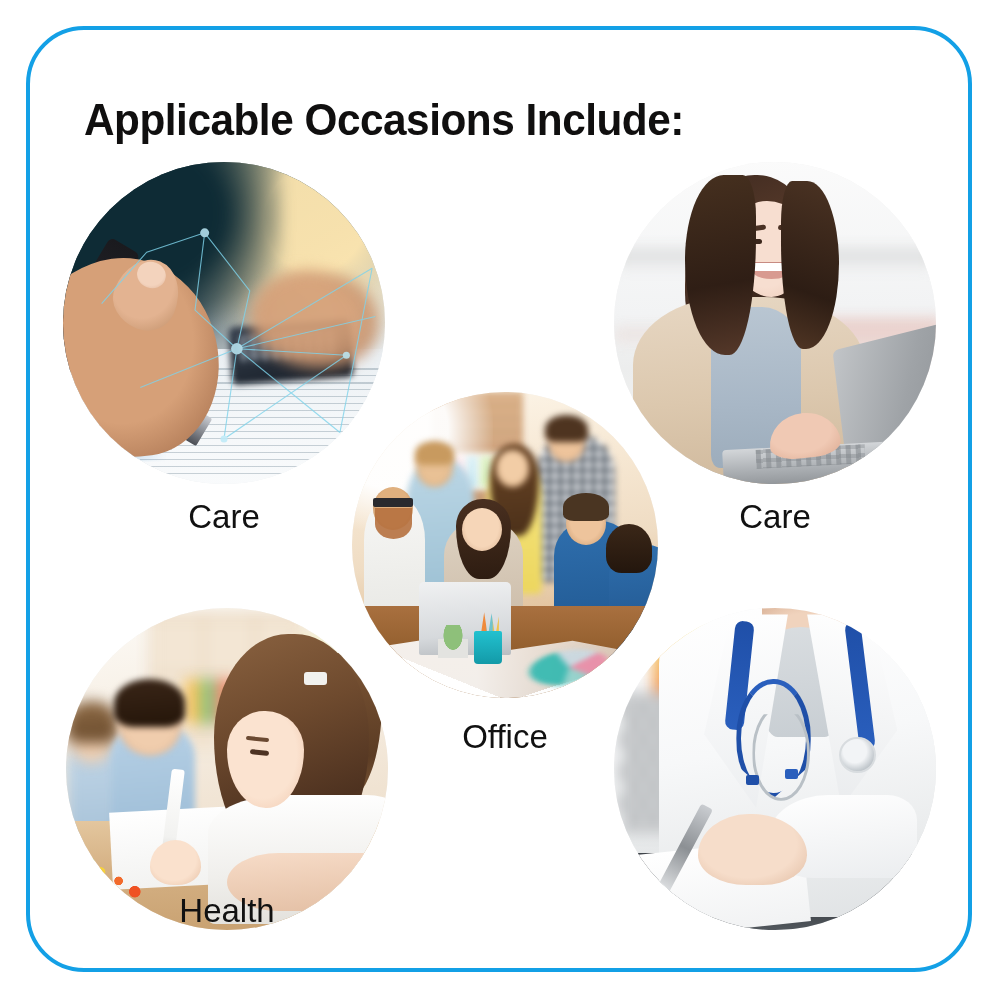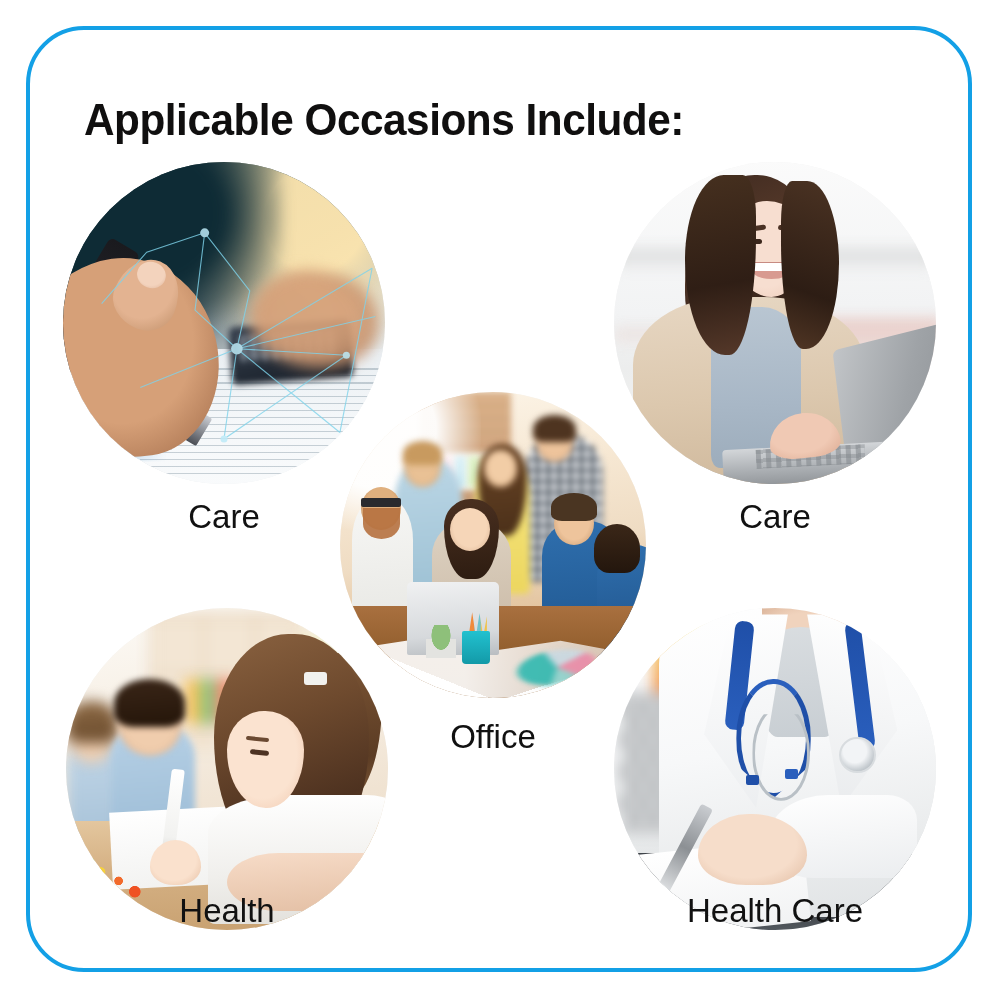--- a/index.html
+++ b/index.html
@@ -620,21 +620,21 @@
         <div class="b home-hair-front2"></div>
         <div class="b home-laptop-lid"></div>
         <div class="b home-laptop-base"></div>
         <div class="b home-keys"></div>
         <div class="b home-hand"></div>
       </div>
     </div>
     <div class="caption" style="top:336px;">Care</div>
   </div>
 
-  <div class="occasion" style="left:340px; top:392px; width:306px; height:370px; z-index:5;">
+  <div class="occasion" style="left:352px; top:392px; width:306px; height:370px; z-index:5;">
     <div class="photo" style="width:306px;height:306px;box-shadow:0 0 0 9px #ffffff;">
       <div class="scene">
         <div class="b off-bg"></div>
         <div class="b off-brick blur1"></div>
         <div class="b off-board blur1"></div>
         <div class="b off-notes blur1"></div>
         <div class="b off-light"></div>
         <div class="b p2 blur1"></div>
         <div class="b p2h blur1"></div>
         <div class="b p2hair blur1"></div>
@@ -718,16 +718,15 @@
         <div class="b hc-steth-tube"></div>
         <div class="b hc-clip1"></div>
         <div class="b hc-clip2"></div>
         <div class="b hc-chest"></div>
         <div class="b hc-form"></div>
         <div class="b hc-sleeve"></div>
         <div class="b hc-pen"></div>
         <div class="b hc-hand"></div>
       </div>
     </div>
-    <div class="caption" style="top:284px;">Health Care</div>
   </div>
 
 </div>
 
 </body></html>

